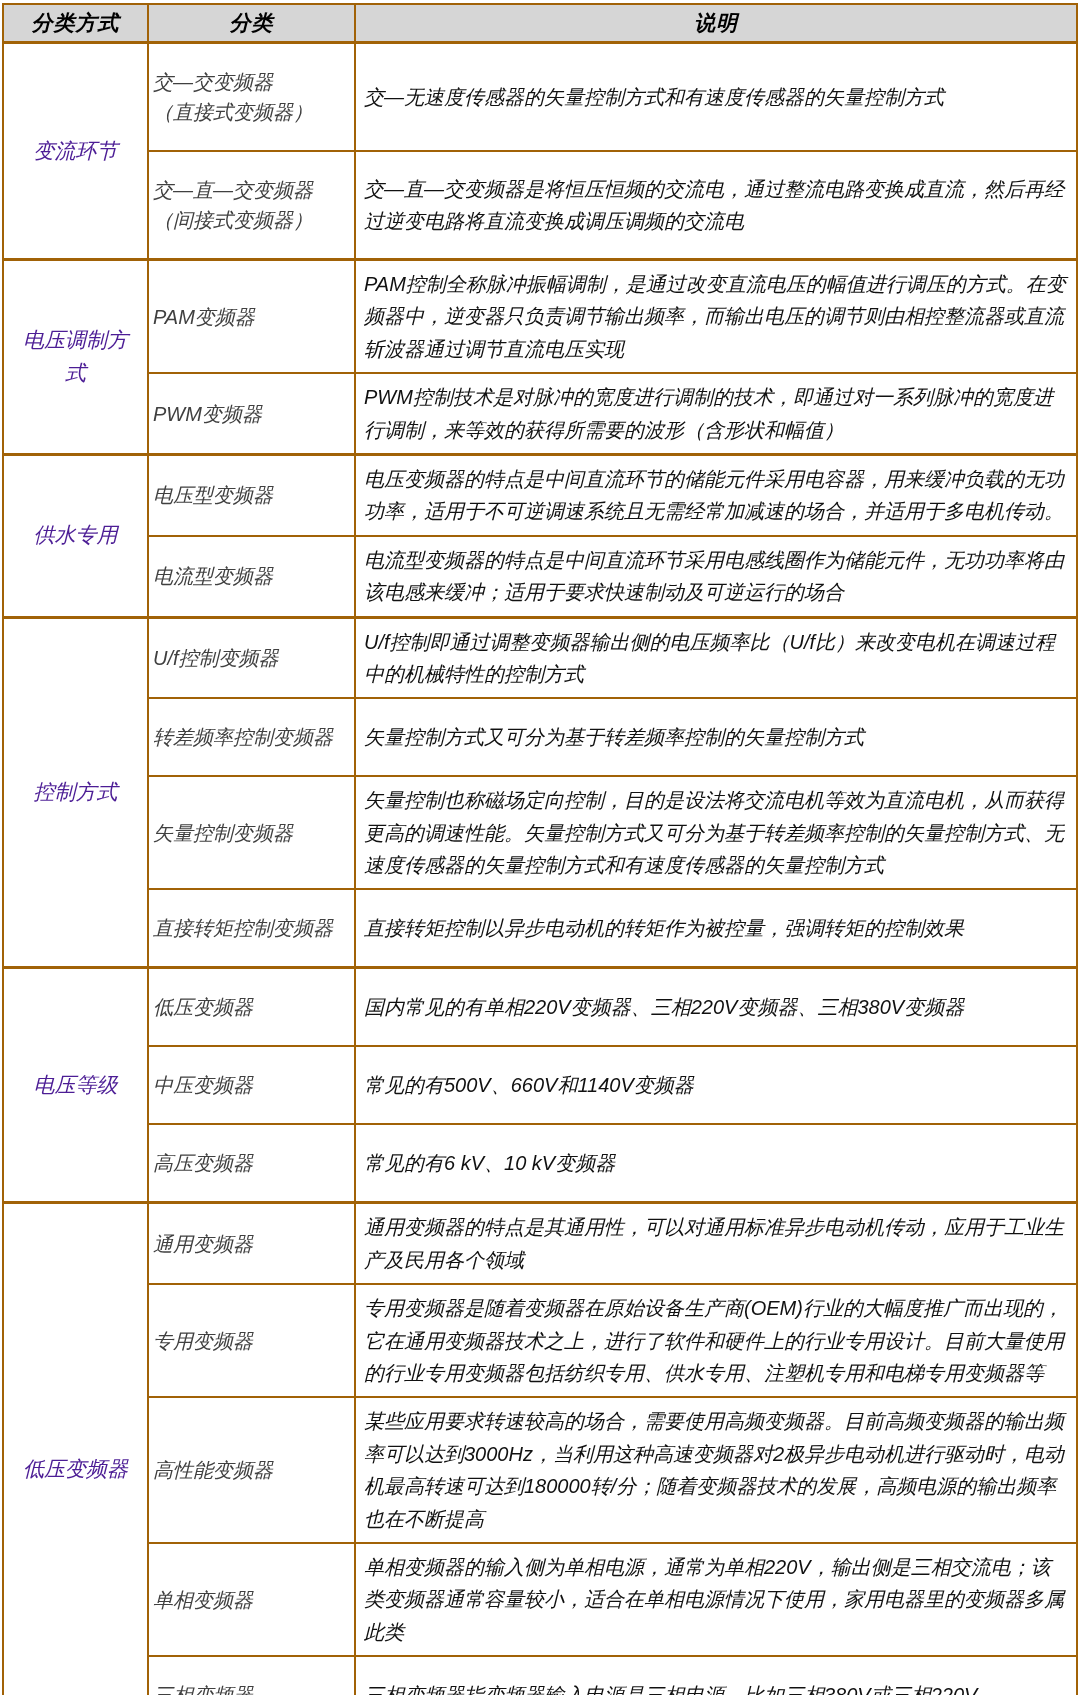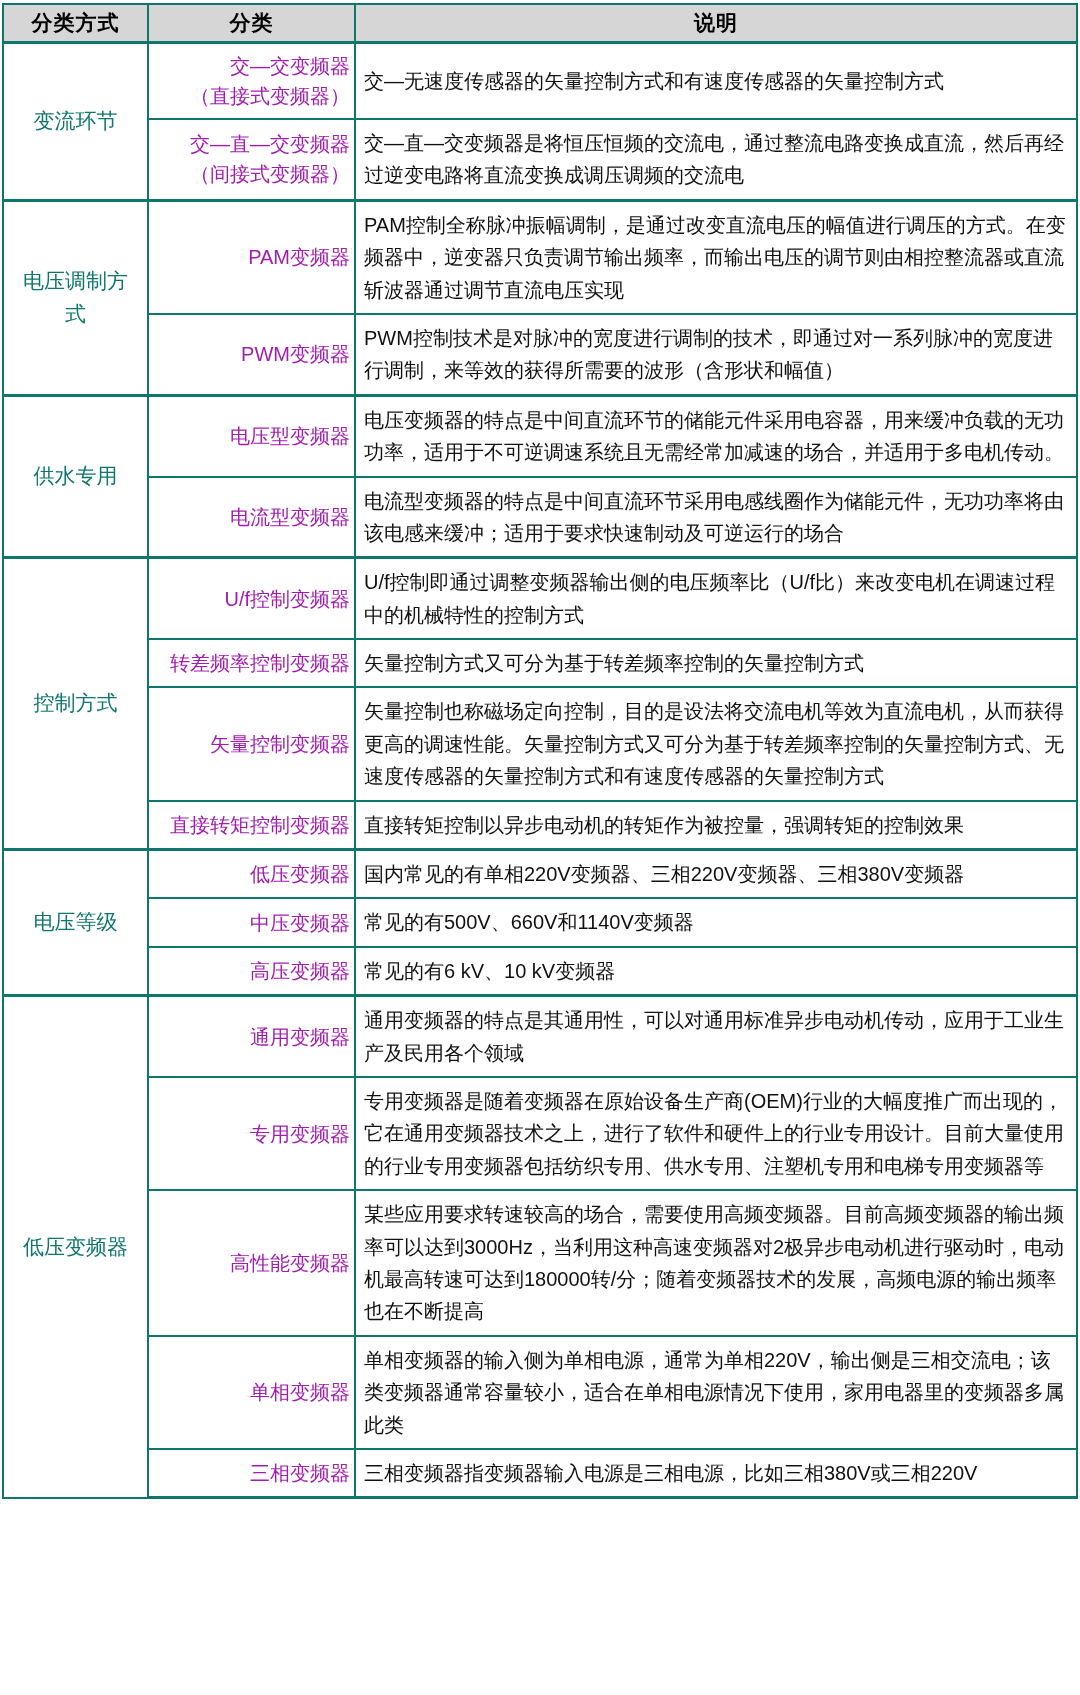--- a/index.html
+++ b/index.html
@@ -19,47 +19,48 @@
     border-collapse:collapse;
     width:1074px;
     margin:3px auto 0 auto;
     table-layout:fixed;
   }
   table.vfd col.c1{width:145px;}
   table.vfd col.c2{width:207px;}
   table.vfd col.c3{width:722px;}
 
   table.vfd th, table.vfd td{
-    border:2px solid #0f766e;
+    border:2px solid #a16207;
     vertical-align:middle;
     box-sizing:border-box;
+    font-style:italic;
   }
   table.vfd th{
     background:#d6d6d6;
     font-size:21px;
     font-weight:bold;
     color:#000;
     text-align:center;
     height:36px;
     padding:4px 2px;
     letter-spacing:1px;
   }
   td.grp{
     text-align:center;
     font-size:21px;
-    color:#0f766e;
+    color:#4c1d95;
     padding:6px 17px;
     line-height:1.55;
     border-left-width:3px;
   }
   td.sub{
-    text-align:right;
+    text-align:left;
     font-size:20px;
-    color:#a21caf;
-    padding:7px 4px;
+    color:#404040;
+    padding:23px 4px;
     line-height:1.5;
   }
   td.desc{
     text-align:left;
     font-size:20px;
     color:#111;
     padding:7px 10px 7px 8px;
     line-height:1.62;
     border-right-width:3px;
   }

